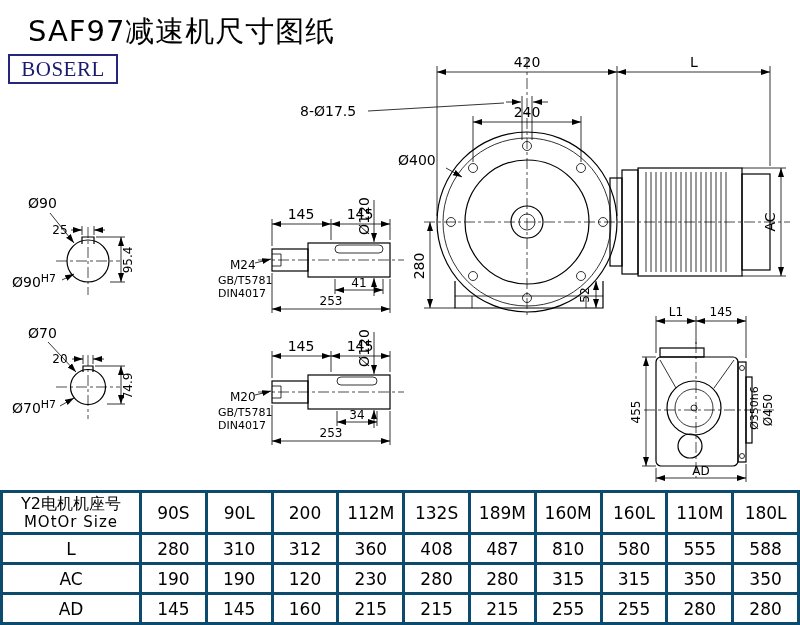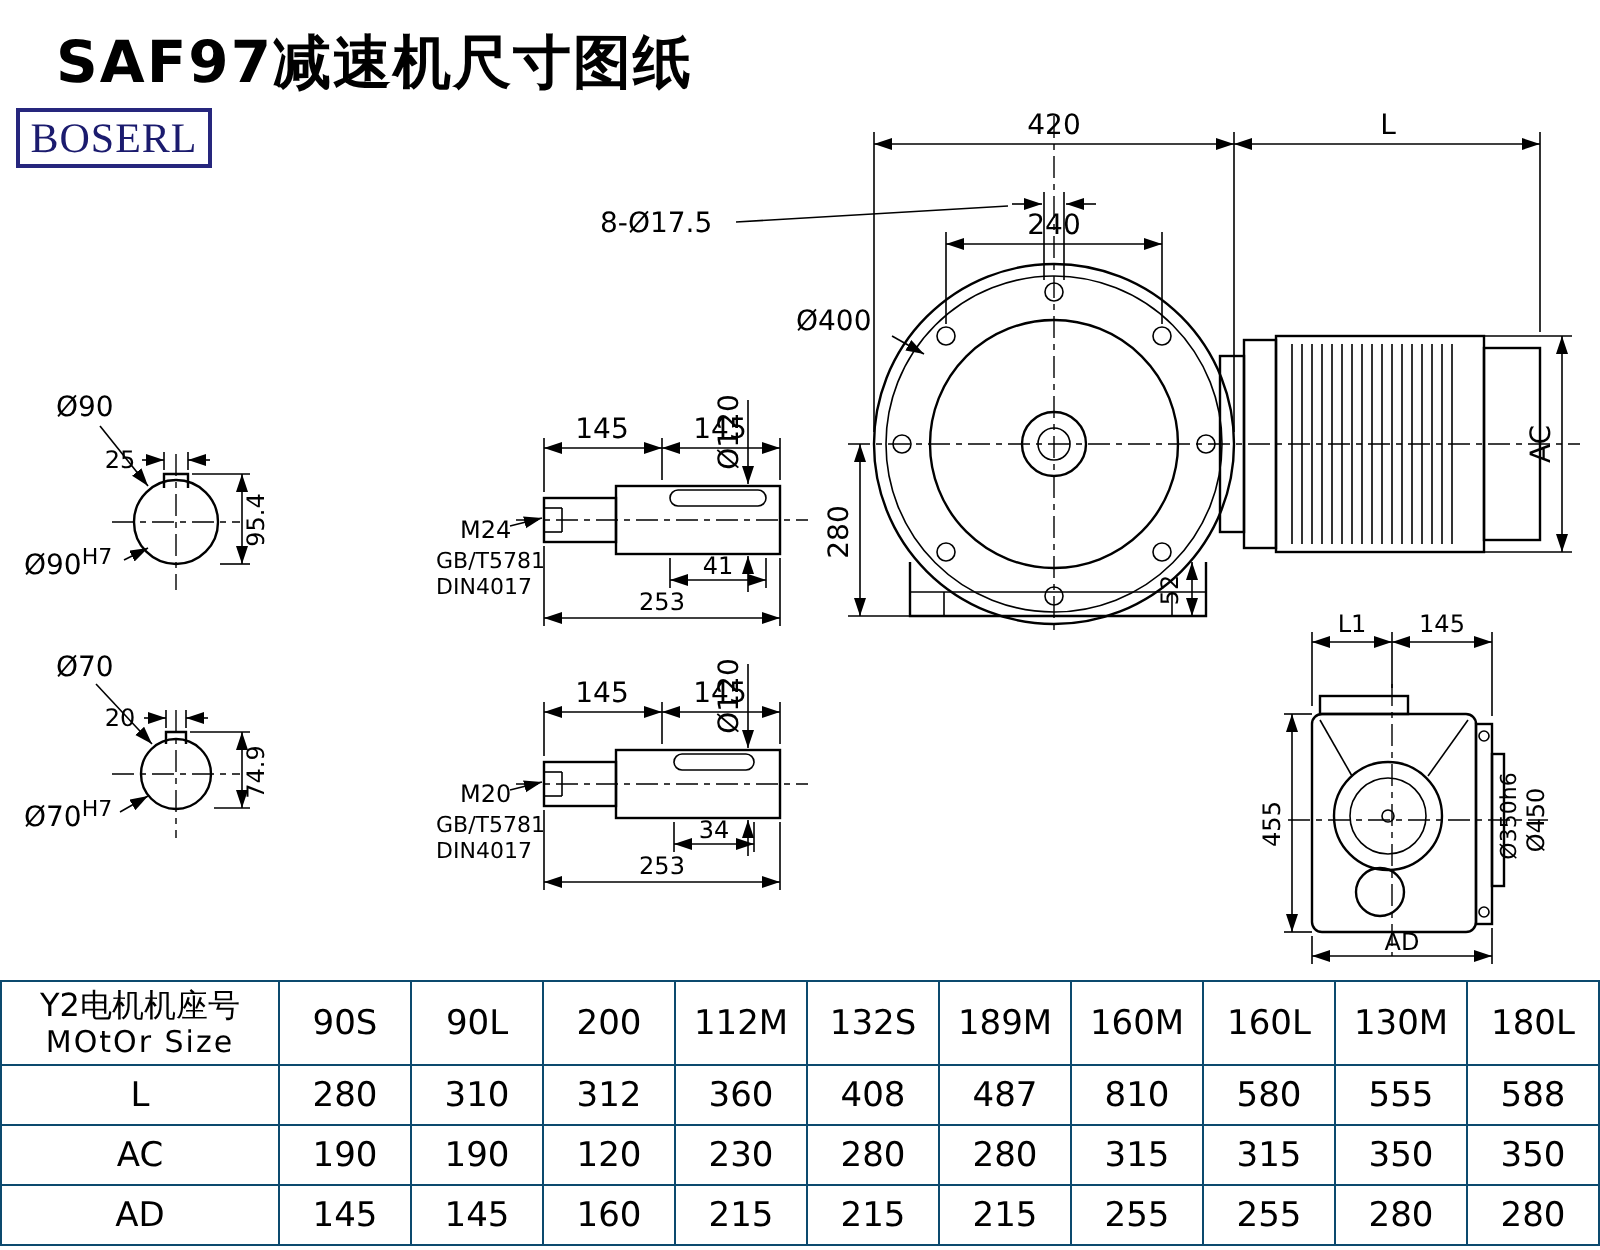--- a/index.html
+++ b/index.html
@@ -1,24 +1,24 @@
 <!DOCTYPE html>
 <html><head>
 <meta charset="utf-8">
 <style>
   *{margin:0;padding:0;box-sizing:border-box}
   html,body{background:#fff}
   body{width:800px;height:625px;overflow:hidden;font-family:"DejaVu Sans","Liberation Sans",sans-serif;color:#000}
   .page{position:relative;width:800px;height:625px;background:#fff}
   .drawing{position:absolute;left:0;top:0}
-  .hdr-title{position:absolute;left:28px;top:12px;font-size:29px;font-weight:bold;letter-spacing:1px;white-space:nowrap}
-  .logo{position:absolute;left:8px;top:54px;width:98px;height:30px;border:2px solid #26267d;background:#fff;display:flex;align-items:center;justify-content:center}
+  .hdr-title{position:absolute;left:28px;top:12px;font-size:29px;font-weight:normal;letter-spacing:1px;white-space:nowrap}
+  .logo{position:absolute;left:8px;top:54px;width:110px;height:30px;border:2px solid #26267d;background:#fff;display:flex;align-items:center;justify-content:center}
   .logo span{font-family:"Liberation Serif","DejaVu Serif",serif;font-size:21px;color:#1b1b6e;letter-spacing:.5px}
   table.dim-table{position:absolute;left:0;top:490px;width:800px;border-collapse:collapse;table-layout:fixed;font-size:17px;text-align:center;background:#fff}
-  .dim-table th,.dim-table td{border:1px solid #0c4a6e;font-weight:normal;padding:0;vertical-align:middle}
+  .dim-table th,.dim-table td{border:3px solid #0c4a6e;font-weight:normal;padding:0;vertical-align:middle}
   .dim-table .first{width:139px}
   .dim-table tr.hd{height:42px}
   .dim-table tr.rw{height:30px}
   .dim-table .cn{font-size:16px;line-height:1.2}
   .dim-table .en{font-size:15px;line-height:1.2;letter-spacing:1px}
   svg text{font-family:"DejaVu Sans","Liberation Sans",sans-serif;font-size:14px;fill:#000}
   svg .sm{font-size:12px}
   svg .xs{font-size:11px}
   .ln{stroke:#000;stroke-width:1.2;fill:none}
   .lt{stroke:#000;stroke-width:.8;fill:none}
@@ -256,21 +256,21 @@
           <div class="en">MOtOr Size</div>
         </th>
         <th>90S</th>
         <th>90L</th>
         <th>200</th>
         <th>112M</th>
         <th>132S</th>
         <th>189M</th>
         <th>160M</th>
         <th>160L</th>
-        <th>130M</th>
+        <th>110M</th>
         <th>180L</th>
       </tr>
       <tr class="rw">
         <td class="first">L</td>
         <td>280</td>
         <td>310</td>
         <td>312</td>
         <td>360</td>
         <td>408</td>
         <td>487</td>

